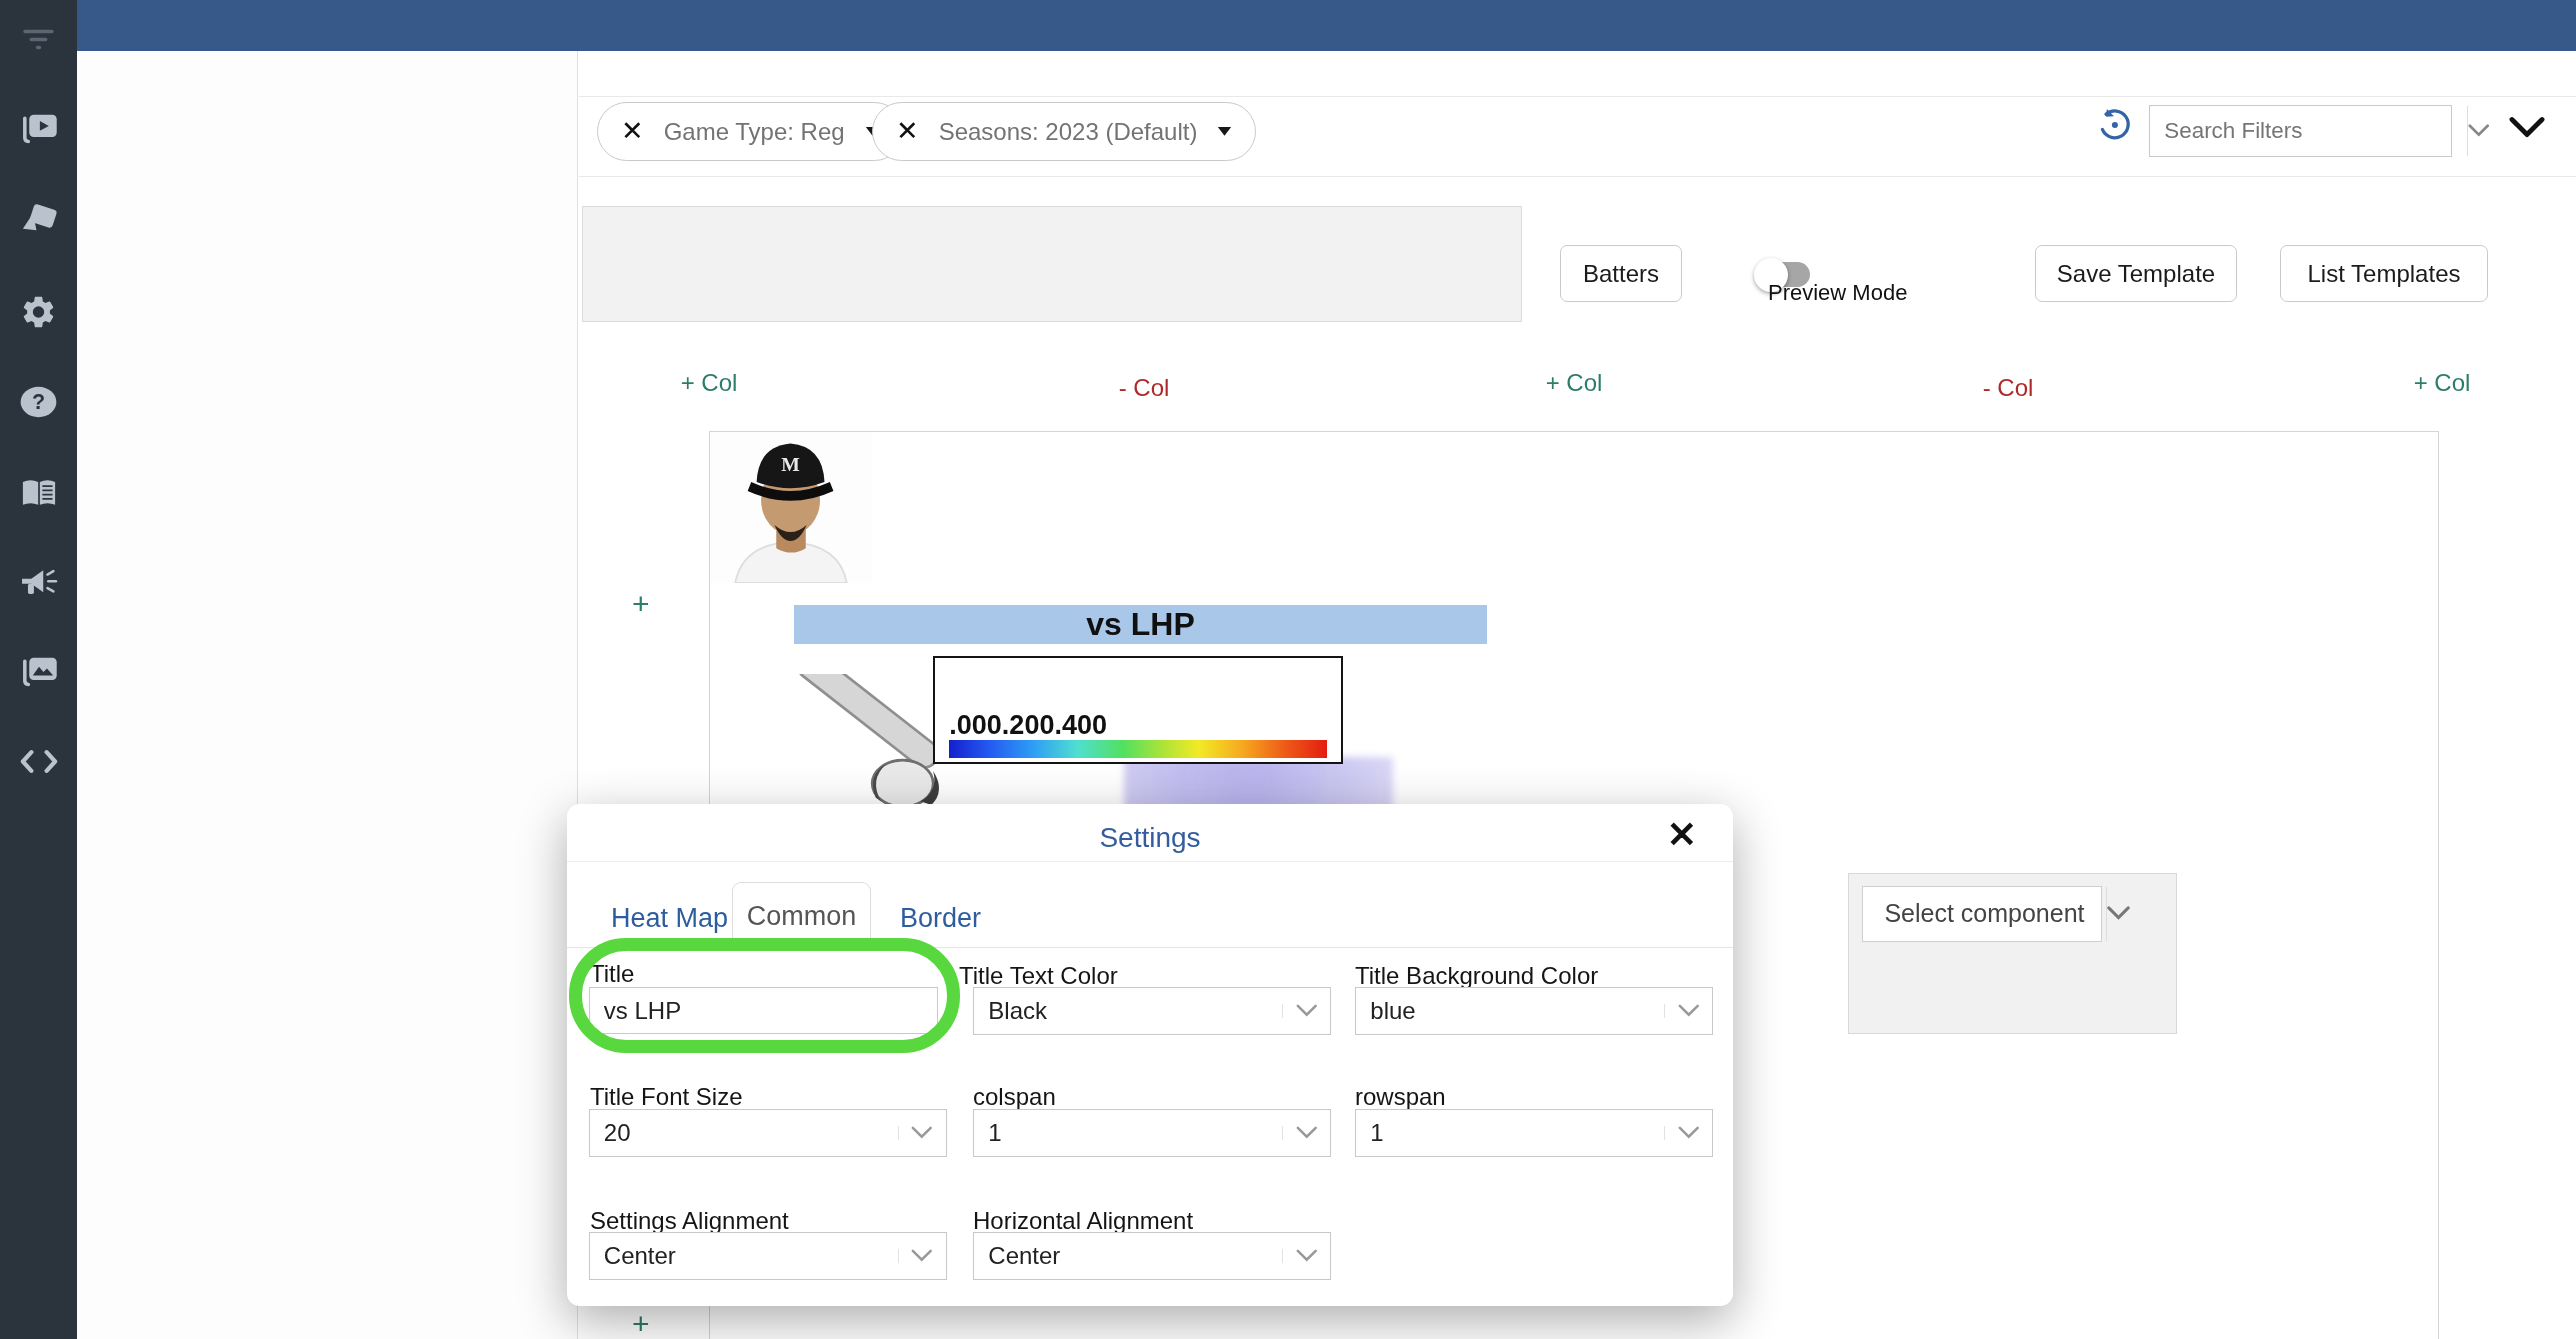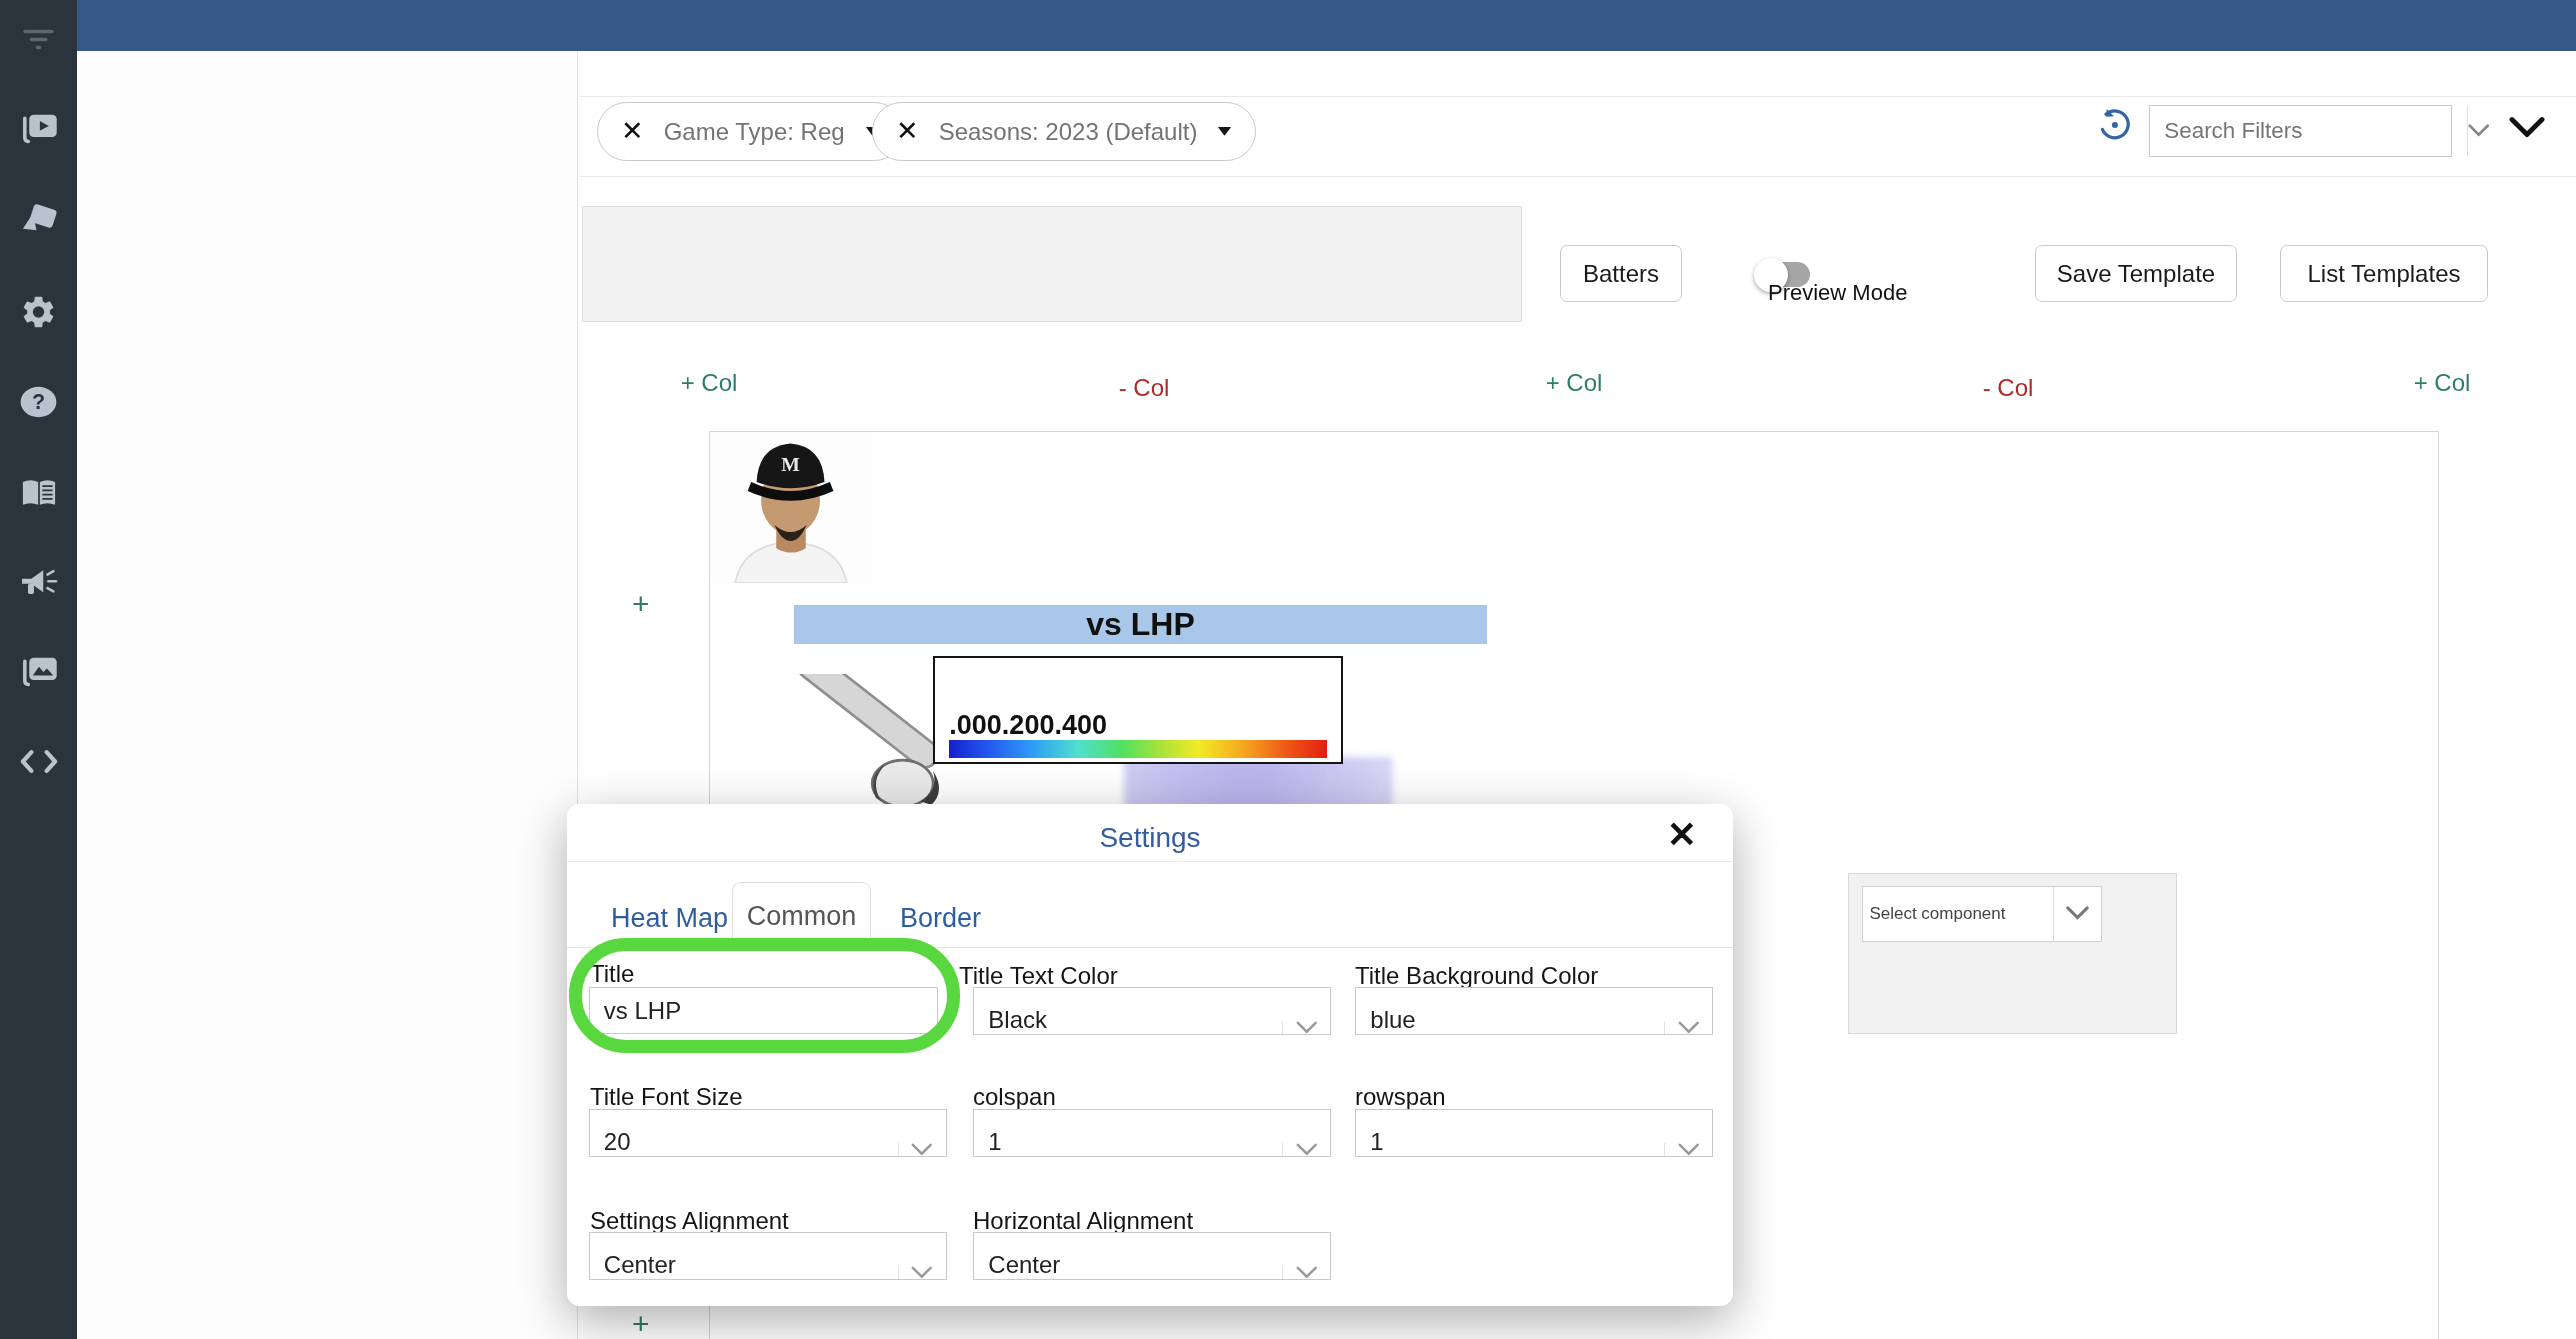--- a/index.html
+++ b/index.html
@@ -65,34 +65,34 @@
     background:
       radial-gradient(circle at 15% 60%, rgba(105,95,215,.55) 0 30%, transparent 70%),
       radial-gradient(circle at 38% 45%, rgba(105,95,215,.45) 0 26%, transparent 68%),
       radial-gradient(circle at 66% 60%, rgba(105,95,215,.40) 0 24%, transparent 66%),
       radial-gradient(circle at 88% 70%, rgba(105,95,215,.38) 0 20%, transparent 62%);
   }
 
   
   .comp-panel { position:absolute; left:1848px; top:873px; width:329px; height:161px; background:#f1f1f2; border:0.9px solid #d8d8d8; z-index:2; }
   .comp-sel { position:absolute; left:13.4px; top:11.6px; width:240px; height:56px; background:#fff; border:0.9px solid #cfcfcf; display:flex; align-items:stretch; cursor:pointer; }
-  .comp-sel .dd-text { flex:1; display:flex; align-items:center; padding:0 6px; font-size:17px; color:#444; white-space:nowrap; }
+  .comp-sel .dd-text { flex:1; display:flex; align-items:center; padding:0 21px; font-size:25px; color:#444; white-space:nowrap; }
   .comp-sel .dd-caret { width:48px; border-left:0.9px solid #ddd; display:flex; align-items:center; justify-content:center; }
 
   
   .modal { position:absolute; left:567px; top:804px; width:1166px; height:502px; background:#fff; border-radius:12.5px; box-shadow:0 14.3px 49px rgba(0,0,0,.32); z-index:10; }
   .modal-title { position:absolute; left:0; right:0; top:18px; text-align:center; font-size:28px; color:#345d9d; }
   .modal-close { position:absolute; right:36px; top:12.5px; font-size:36px; font-weight:700; color:#111; cursor:pointer; line-height:1; }
   .modal-div1 { position:absolute; left:0; right:0; top:57px; height:0.9px; background:#ececec; }
   .tabs-divider { position:absolute; left:0; right:0; top:143px; height:0.9px; background:#e4e4e4; z-index:1; }
   .tab-link { position:absolute; top:86px; height:56px; display:flex; align-items:center; font-size:27px; color:#2e5d9e; cursor:pointer; }
   .tab-active { position:absolute; left:165px; top:78px; width:139px; height:67px; background:#fff; border:0.9px solid #ddd; border-bottom:none; border-radius:9px 9px 0 0; display:flex; align-items:center; justify-content:center; font-size:27px; color:#555; z-index:2; cursor:pointer; }
   .annotation { position:absolute; left:1.8px; top:134px; width:391px; height:115px; border:13.4px solid #58d83e; border-radius:57px; z-index:6; pointer-events:none; }
   .mlabel { position:absolute; font-size:24px; color:#151515; white-space:nowrap; }
-  .msel { position:absolute; width:358px; height:48px; background:#fff; border:0.9px solid #c9c9c9; display:flex; align-items:flex-end; cursor:pointer; }
+  .msel { position:absolute; width:358px; height:48px; background:#fff; border:0.9px solid #c9c9c9; display:flex; align-items:center; cursor:pointer; }
   .msel .dd-text { flex:1; display:flex; align-items:center; padding:0 14.3px; font-size:24px; color:#222; }
   .msel .dd-caret { width:48px; border-left:0.9px solid #e2e2e2; display:flex; align-items:center; justify-content:center; }
   .minput { position:absolute; left:21.5px; top:183px; width:349px; height:47px; background:#fff; border:0.9px solid #c9c9c9; font-size:24px; color:#222; padding:0 14.3px; outline:none; font-family:"Liberation Sans", sans-serif; }
 
   svg { display:block; }
 </style>
 </head>
 <body>
 
 <div id="app">

